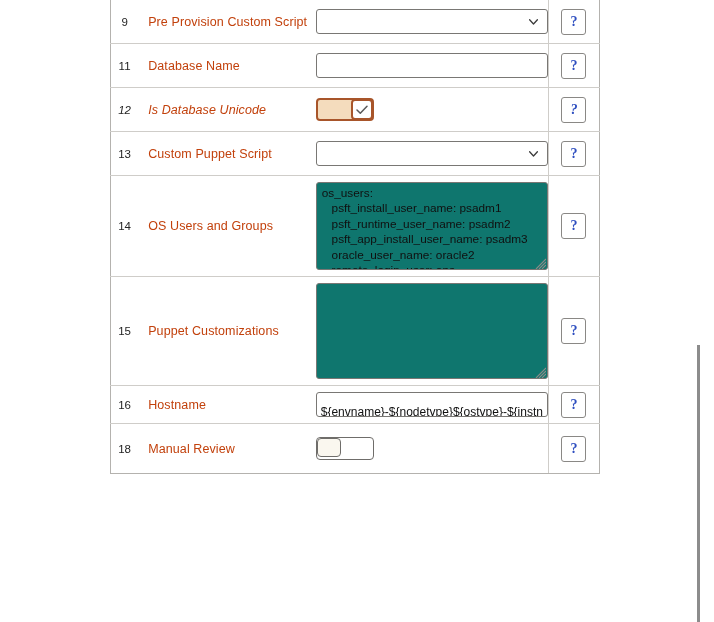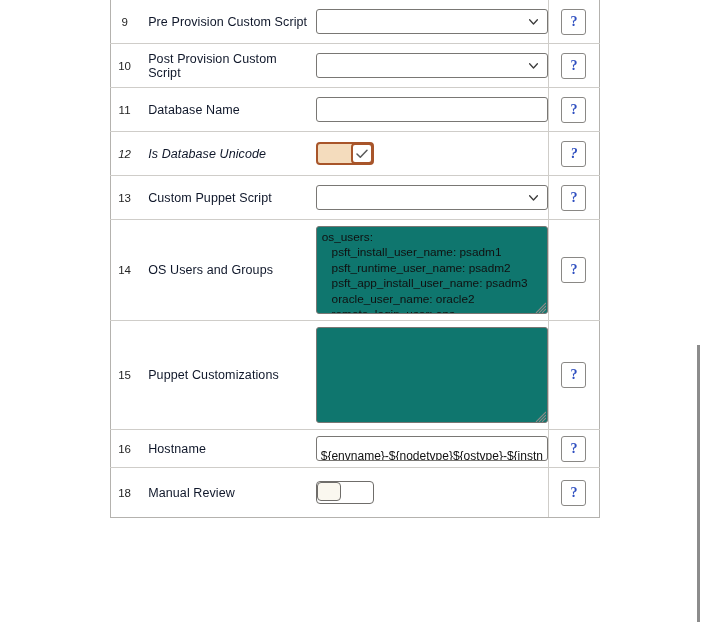--- a/index.html
+++ b/index.html
@@ -47,21 +47,21 @@
     text-align: center;
     font-size: 11.5px;
     color: #242424;
     padding-left: 2px;
     padding-right: 4px;
   }
   
   td.label {
     width: 178px;
     font-size: 12.5px;
-    color: #0f172a;
+    color: #c2410c;
     padding-left: 8px;
     padding-right: 4px;
     letter-spacing: 0.1px;
   }
   
   td.control {
     width: 228px;
     padding: 6px 0 6px 0;
   }
   
@@ -230,34 +230,20 @@
 </head>
 <body>
 
 <div id="page">
 
   <table class="form-table">
     <tbody>
         <tr class="form-row" style="height: 44px;">
           <td class="num">9</td>
           <td class="label">Pre Provision Custom Script</td>
-          <td class="control">
-            <div class="select-box">
-              <span class="chev">
-                <svg width="9" height="6" viewBox="0 0 9 6" xmlns="http://www.w3.org/2000/svg">
-                  <path d="M0.6 0.8 L4.5 5 L8.4 0.8" fill="none" stroke="#3c3c3c" stroke-width="1.3" stroke-linecap="round" stroke-linejoin="round"></path>
-                </svg>
-              </span>
-            </div>
-          </td>
-          <td class="help"><span class="help-btn">?</span></td>
-        </tr>
-        <tr class="form-row" style="height: 44px;">
-          <td class="num">10</td>
-          <td class="label">Post Provision Custom Script</td>
           <td class="control">
             <div class="select-box">
               <span class="chev">
                 <svg width="9" height="6" viewBox="0 0 9 6" xmlns="http://www.w3.org/2000/svg">
                   <path d="M0.6 0.8 L4.5 5 L8.4 0.8" fill="none" stroke="#3c3c3c" stroke-width="1.3" stroke-linecap="round" stroke-linejoin="round"></path>
                 </svg>
               </span>
             </div>
           </td>
           <td class="help"><span class="help-btn">?</span></td>

